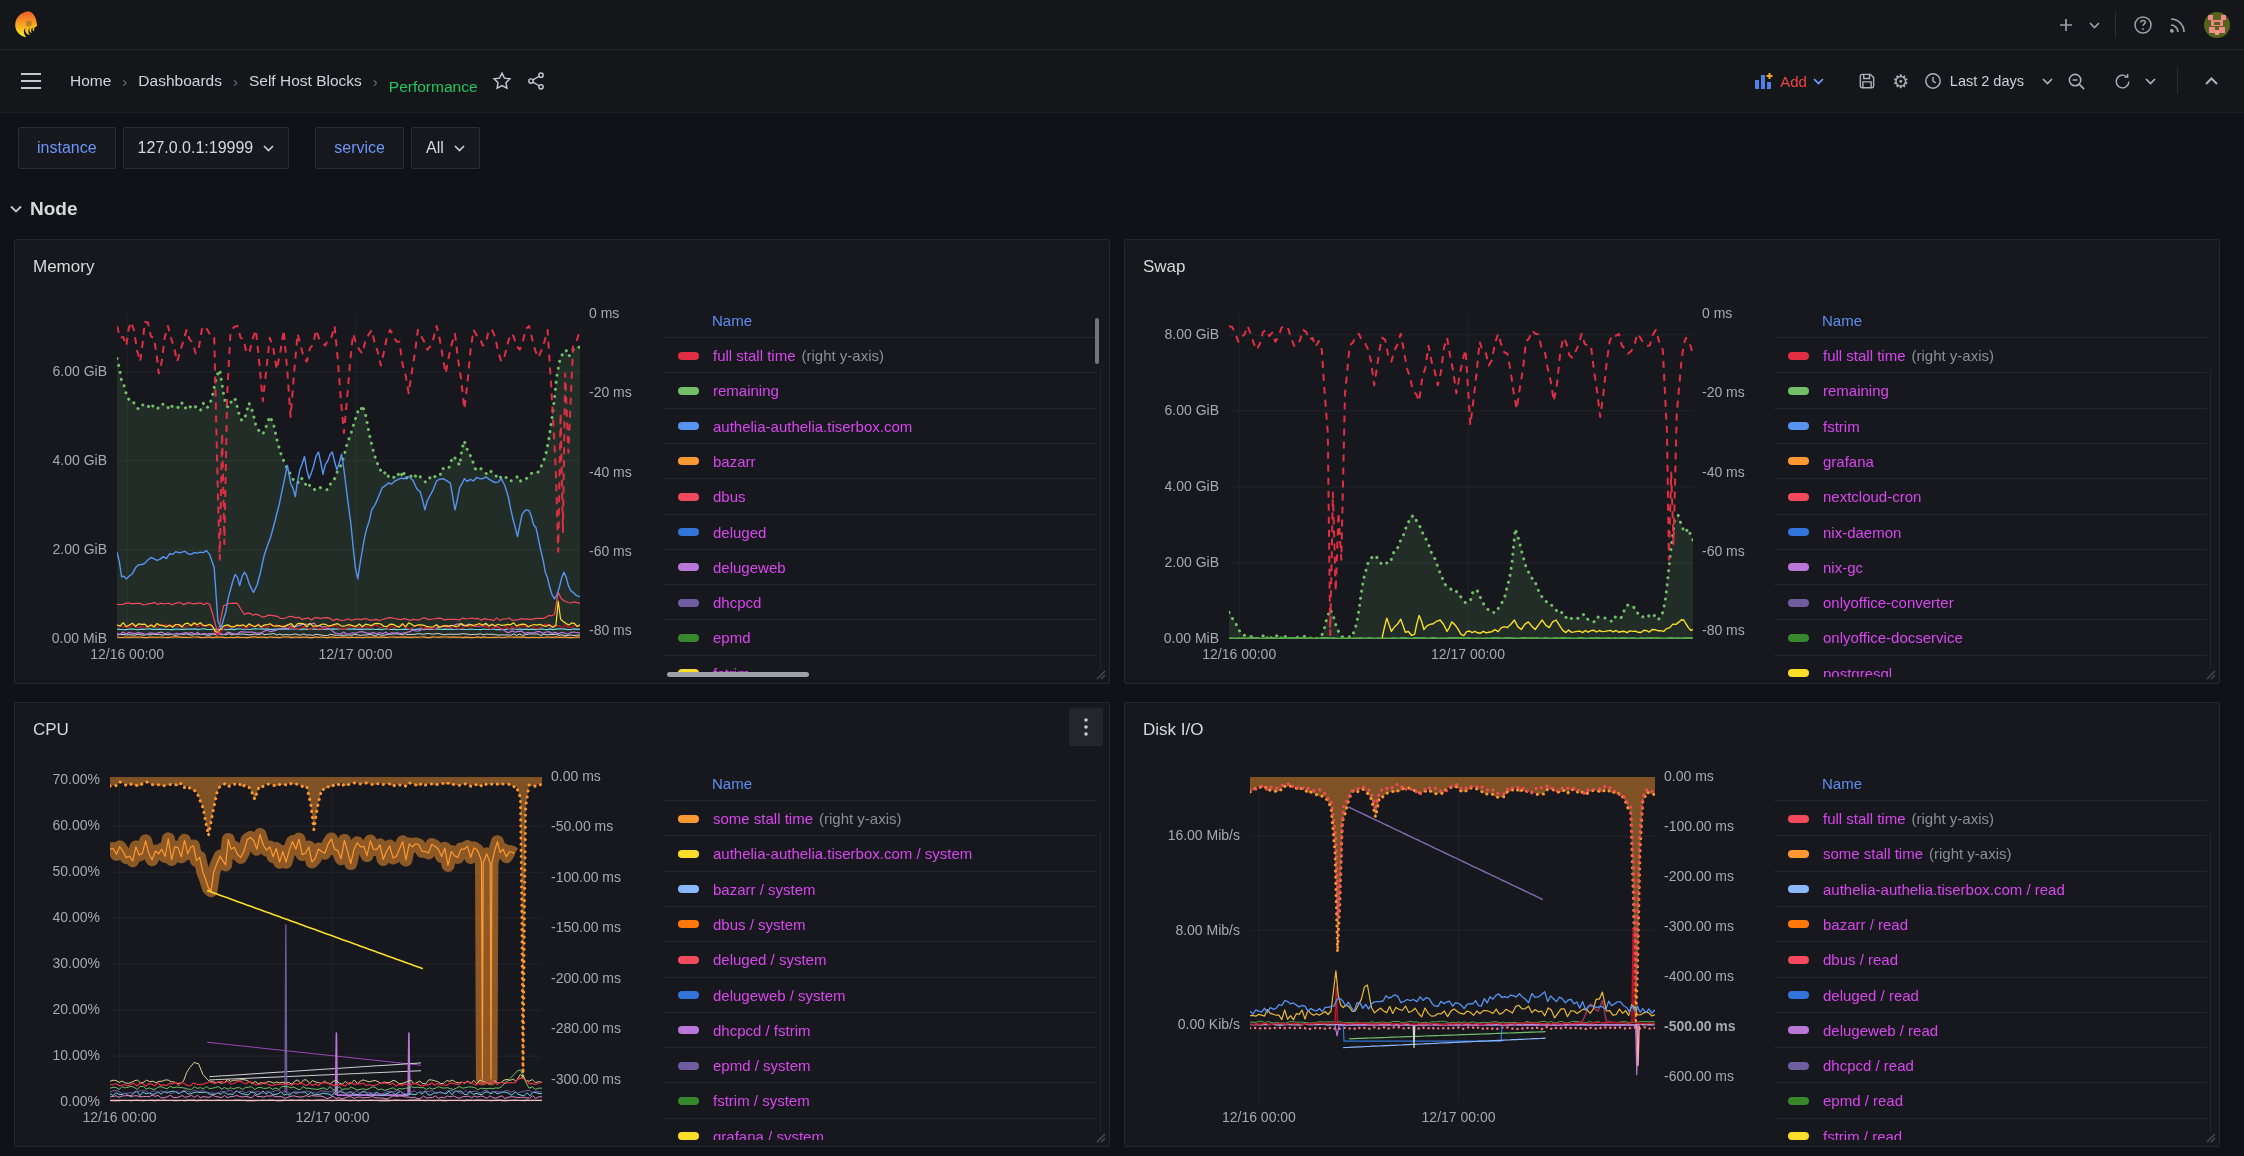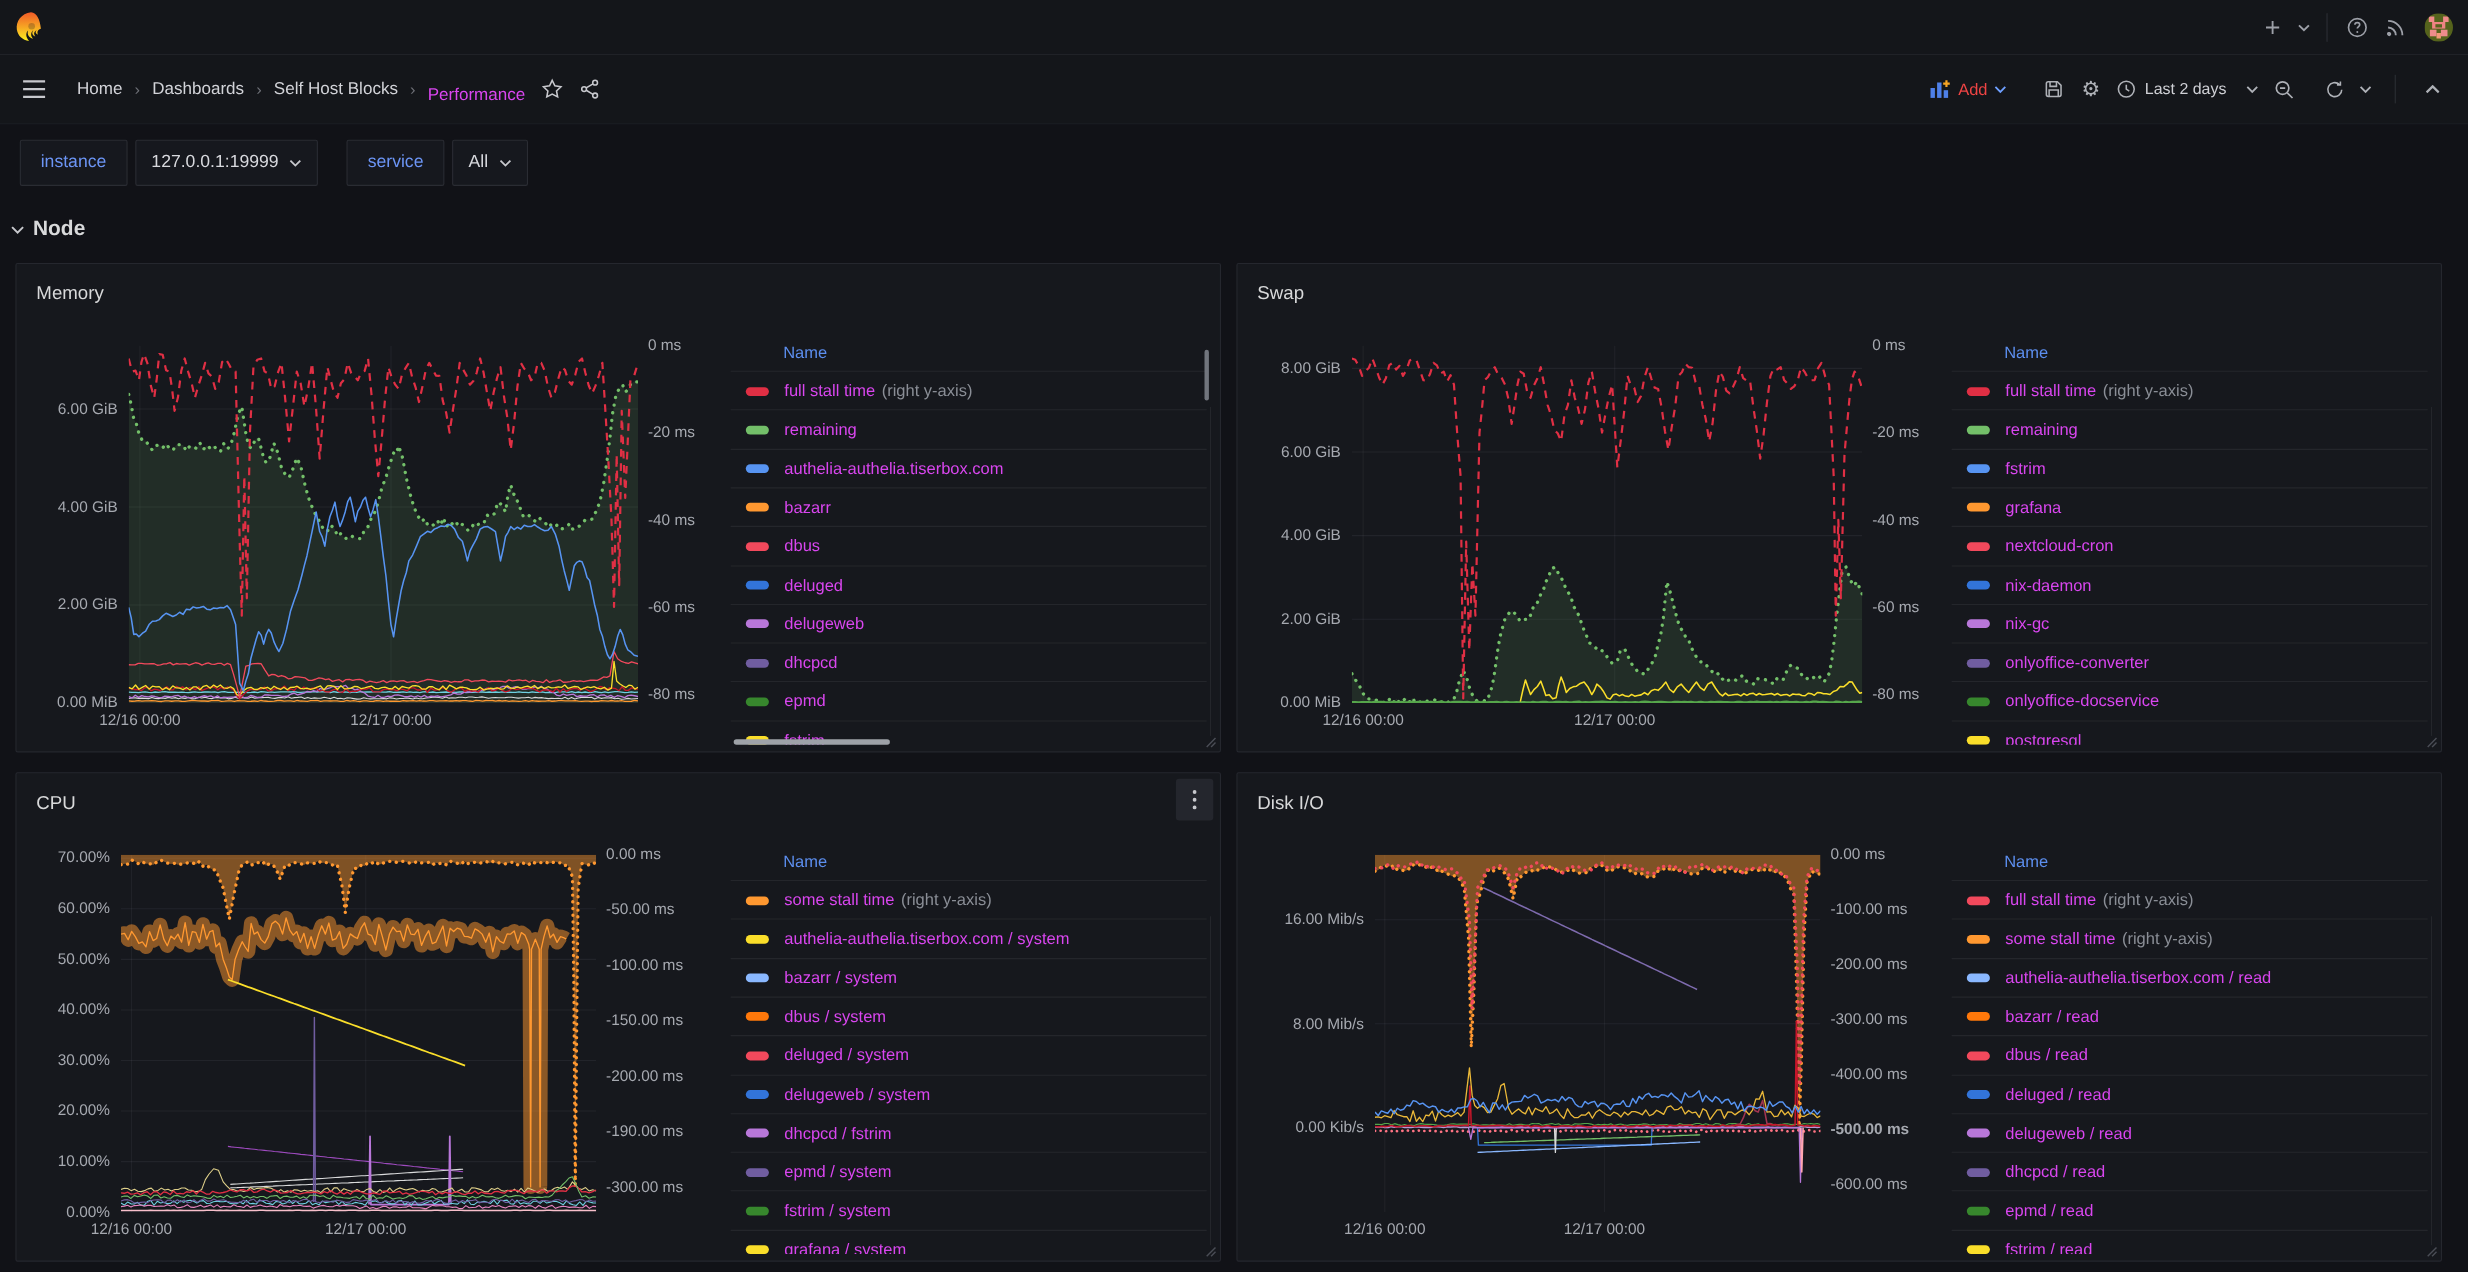--- a/index.html
+++ b/index.html
@@ -19,21 +19,21 @@
   .iconbtn { width:34px; height:34px; display:flex; align-items:center; justify-content:center;
     color:#9da0a8; cursor:pointer; border-radius:4px; }
   .divider-v { width:1px; height:26px; background:#2c2e34; margin:0 10px; }
   .avatar { width:26px; height:26px; border-radius:50%; overflow:hidden; margin:0 14px 0 10px; cursor:pointer; }
 
   
   .crumbbar { position:relative; height:63px; background:#14161a; border-bottom:1px solid #1b1d22;
     display:flex; align-items:center; }
   .crumbs { display:flex; align-items:center; font-size:15.5px; }
   .crumb { color:#d2d3d8; cursor:pointer; }
-  .crumb.last { color:#d946ef; cursor:default;margin-top:12px; }
+  .crumb.last { color:#22c55e; cursor:default;margin-top:12px; }
   .crumb-sep { color:#6e7077; margin:0 11px; font-size:15px; }
   .crumb-actions { display:flex; align-items:center; margin-left:14px; gap:14px; }
   .toolbar-right { position:absolute; right:0; display:flex; align-items:center; height:100%; }
   .addbtn { display:flex; align-items:center; gap:6px; color:#ef4444; font-size:15px; cursor:pointer; }
   .timebtn { display:flex; align-items:center; gap:8px; color:#cfd0d5; font-size:14.5px; cursor:pointer; padding:0 6px; }
   .tb-gap { width:26px; }
 
   
   .filters { position:relative; height:64px; padding:14px 0 0 18px; display:flex; align-items:flex-start; }
   .chip { height:42px; display:flex; align-items:center; background:#16181e;
@@ -516,21 +516,21 @@
       <div class="tick tick-l" style="left: 0px; width: 85px; top: 206.124px;">40.00%</div>
       <div class="tick tick-l" style="left: 0px; width: 85px; top: 252.093px;">30.00%</div>
       <div class="tick tick-l" style="left: 0px; width: 85px; top: 298.062px;">20.00%</div>
       <div class="tick tick-l" style="left: 0px; width: 85px; top: 344.031px;">10.00%</div>
       <div class="tick tick-l" style="left: 0px; width: 85px; top: 390px;">0.00%</div>
       <div class="tick" style="left: 536px; top: 65px;">0.00 ms</div>
       <div class="tick" style="left: 536px; top: 115.466px;">-50.00 ms</div>
       <div class="tick" style="left: 536px; top: 165.932px;">-100.00 ms</div>
       <div class="tick" style="left: 536px; top: 216.398px;">-150.00 ms</div>
       <div class="tick" style="left: 536px; top: 266.863px;">-200.00 ms</div>
-      <div class="tick" style="left: 536px; top: 317.329px;">-190.00 ms</div>
+      <div class="tick" style="left: 536px; top: 317.329px;">-280.00 ms</div>
       <div class="tick" style="left: 536px; top: 367.795px;">-300.00 ms</div>
       <div class="tick tick-x" style="left: 44.504px; top: 406px;">12/16 00:00</div>
       <div class="tick tick-x" style="left: 257.48px; top: 406px;">12/17 00:00</div>
     </section>
 
   <section class="panel">
     <h2 class="panel-title">Disk I/O</h2>
     <div class="chart plot" style="left: 125px;">
         <svg width="405" height="325">
           <line x1="0" x2="405" y1="59.09090909090909" y2="59.09090909090909" stroke="rgba(204,204,220,0.07)"></line>

